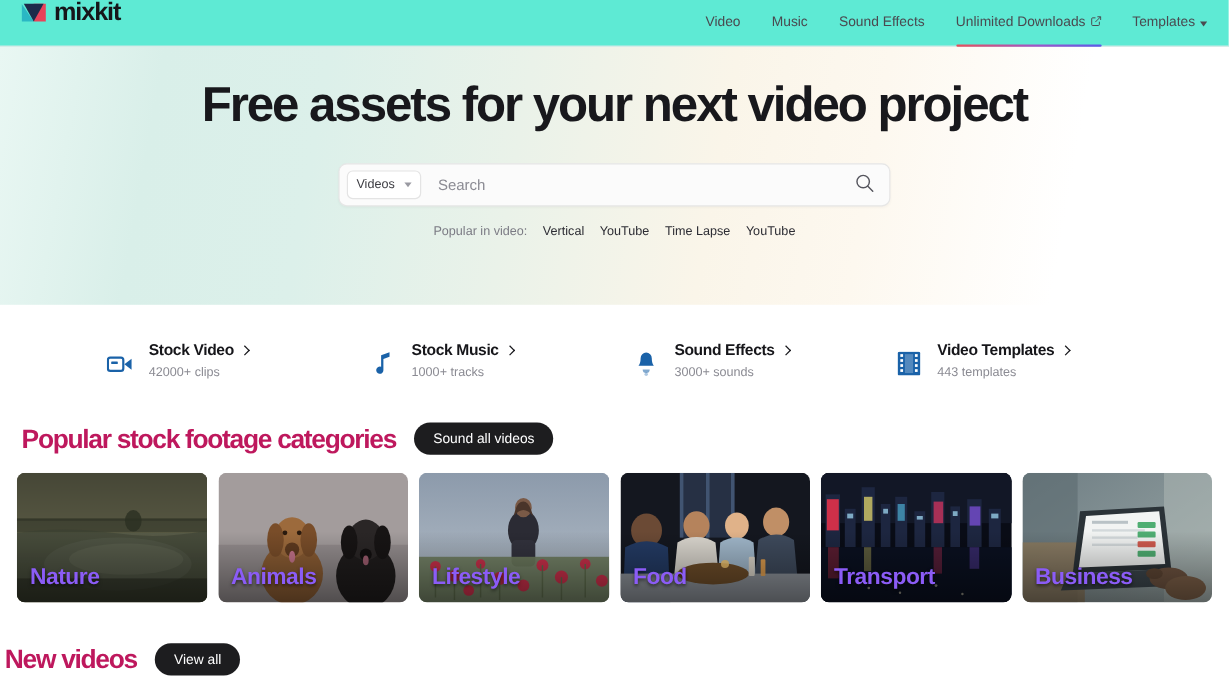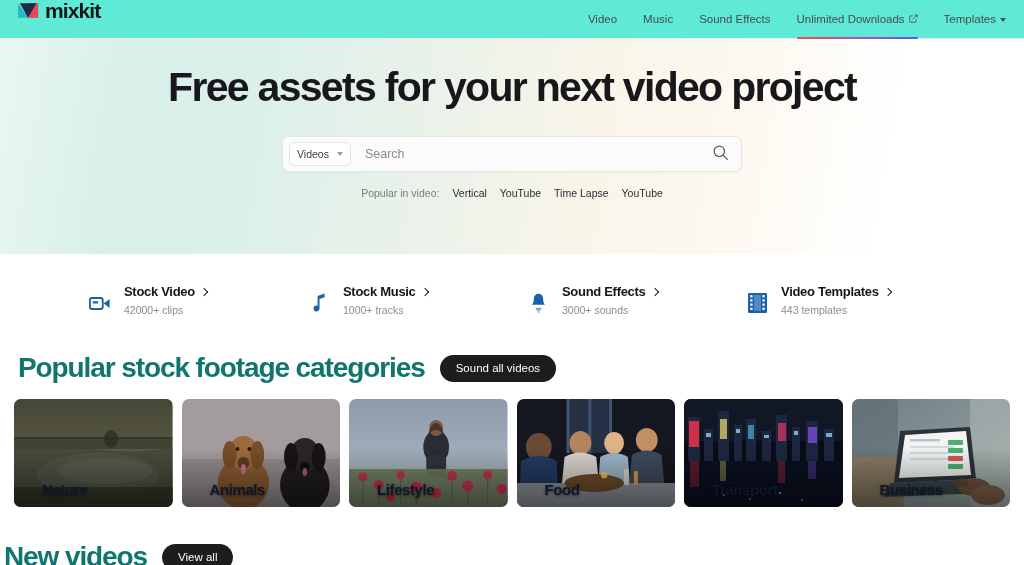--- a/index.html
+++ b/index.html
@@ -213,24 +213,24 @@
 
   
   .section-head {
     display: flex;
     align-items: center;
     gap: 15px;
     padding: 0 18px;
     margin-top: 36px;
   }
   .section-title {
-    font-size: 28px;
+    font-size: 22px;
     font-weight: 700;
     letter-spacing: -1.1px;
-    color: #0f766e;
+    color: #be185d;
   }
   .pill-btn {
     background: #1d1d1f;
     color: #ffffff;
     border: none;
     border-radius: 20px;
     height: 27px;
     padding: 0 16px;
     font-size: 11.5px;
     font-family: "Liberation Sans", sans-serif;
@@ -252,24 +252,24 @@
     overflow: hidden;
     cursor: pointer;
   }
   .card-img { position: absolute; inset: 0; }
   .card-shade {
     position: absolute; inset: 0;
     background: linear-gradient(180deg, rgba(0,0,0,0) 45%, rgba(0,0,0,0.45) 100%);
   }
   .card-label {
     position: absolute;
-    left: 28px;
+    left: 11px;
     bottom: 9px;
-    color: #0f172a;
-    font-size: 15px;
+    color: #8b5cf6;
+    font-size: 19px;
     font-weight: 700;
     letter-spacing: -0.4px;
     text-shadow: 0 1px 3px rgba(0,0,0,0.55);
   }
 
   .bottom-head {
     display: flex;
     align-items: center;
     gap: 15px;
     padding: 0 4px;

